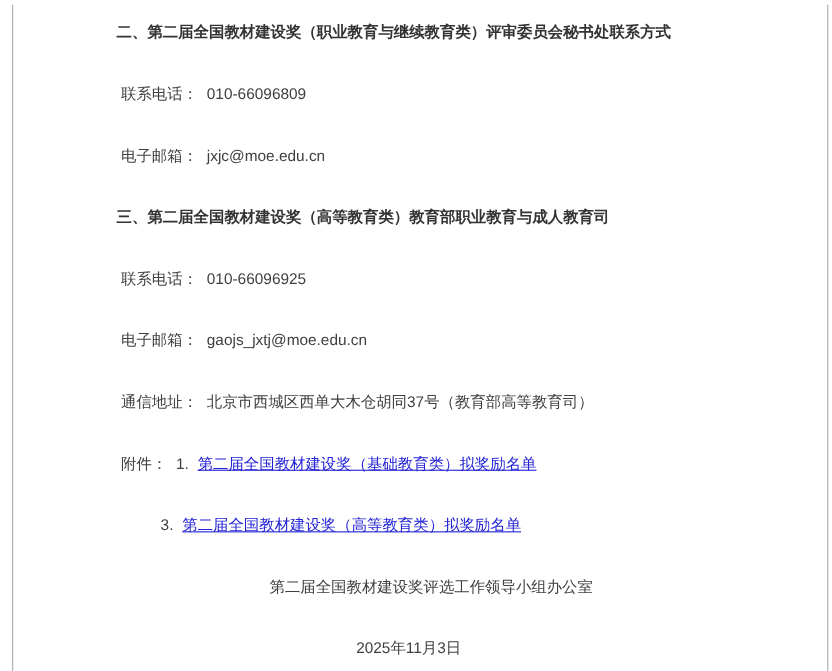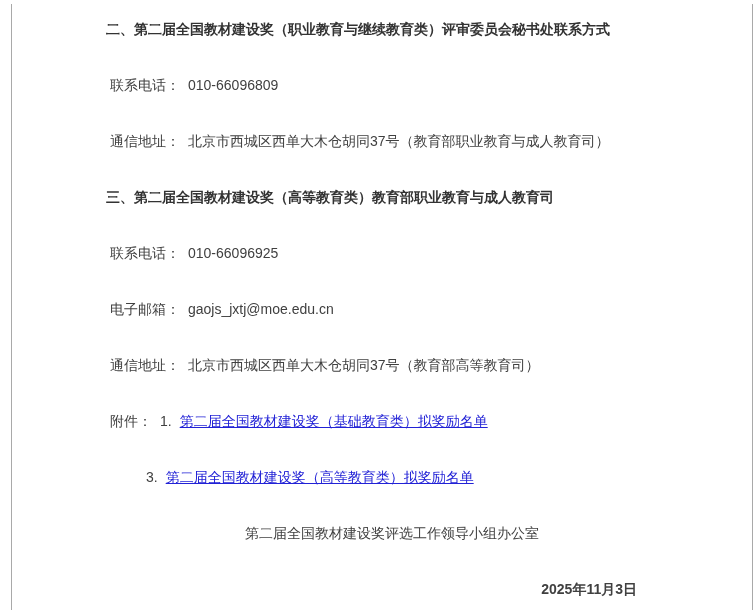--- a/index.html
+++ b/index.html
@@ -22,34 +22,34 @@
     padding:7px 66px 0 86px;
     font-size:14px;line-height:20px;
   }
   .content p, .content h3{margin:0 0 28px 0;}
   h3.sec-heading{
     font-size:14px;line-height:20px;font-weight:bold;color:var(--heading);
   }
   .att-indent{padding-left:40px;}
   a.att-link{color:var(--link);text-decoration:underline;cursor:pointer;text-align:right;}
   .footer-sig{text-align:center;}
-  .footer-date{text-align:right;padding-right:45px;font-weight:bold;}
+  .footer-date{text-align:center;padding-right:45px;}
 </style>
 </head>
 <body>
 
 <div class="frame">
   <div class="content">
 
     <h3 class="sec-heading">二、第二届全国教材建设奖（职业教育与继续教育类）评审委员会秘书处联系方式</h3>
 
     <p><span>联系电话：</span><span>010-66096809</span></p>
 
+    <p><span>电子邮箱：</span><span>jxjc@moe.edu.cn</span></p>
 
-    <p><span>通信地址：</span><span>北京市西城区西单大木仓胡同37号（教育部职业教育与成人教育司）</span></p>
 
     <h3 class="sec-heading">三、第二届全国教材建设奖（高等教育类）教育部职业教育与成人教育司</h3>
 
     <p><span>联系电话：</span><span>010-66096925</span></p>
 
     <p><span>电子邮箱：</span><span>gaojs_jxtj@moe.edu.cn</span></p>
 
     <p><span>通信地址：</span><span>北京市西城区西单大木仓胡同37号（教育部高等教育司）</span></p>
 
     <p><span>附件：</span><span>1.</span><a href="#" class="att-link">第二届全国教材建设奖（基础教育类）拟奖励名单</a></p>

